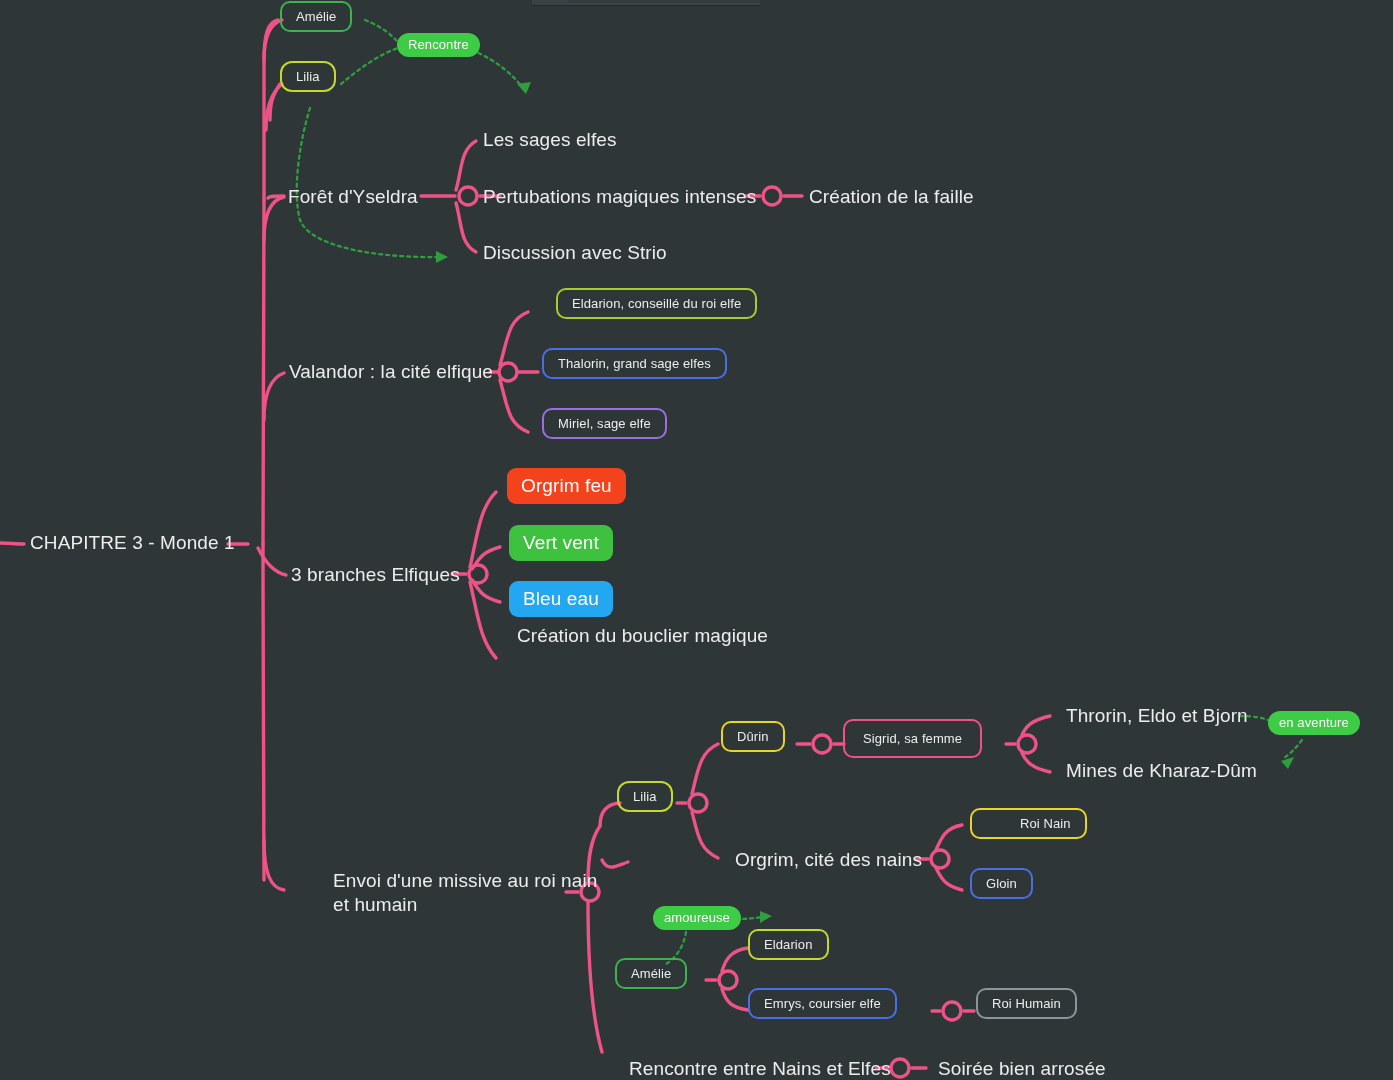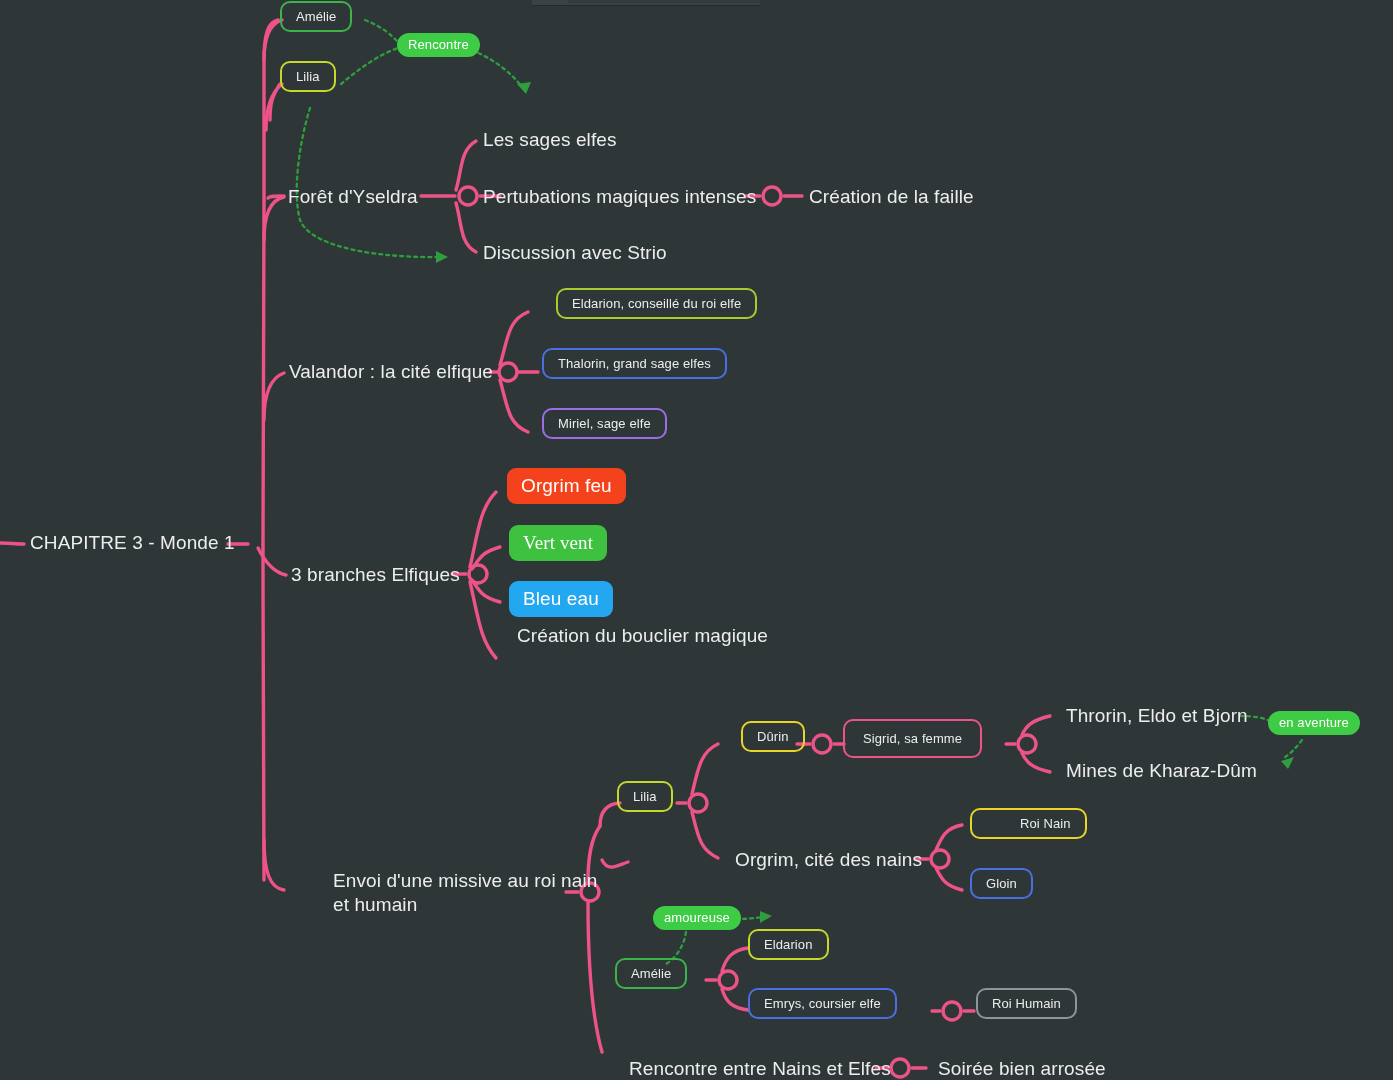--- a/index.html
+++ b/index.html
@@ -55,29 +55,29 @@
     padding:4px 11px;
     font-size:13px;
     border:none;
     color:#fff;
     background:#3ECC46;
     line-height:16px;
   }
 
   
   .b-green{border-color:#3CB44B;}
-  .b-lime{border-color:#C3D92B;}
+  .b-lime{border-color:#C3D92B;border-radius:12px;}
   .b-blue{border-color:#4A6FE3;}
   .b-purple{border-color:#9B6FE3;}
   .b-yellow{border-color:#E8D526;}
   .b-pink{border-color:#EE5387;}
   .b-grey{border-color:#8E9499;}
 
   .bg-red{background:#F4431C;}
-  .bg-green{background:#3DC13E;font-family:Liberation Serif, serif;}
+  .bg-green{background:#3DC13E;}
   .bg-blue{background:#22A7F0;}
 </style>
 </head>
 <body>
 
 <div id="canvas">
 
   <div class="topbar"></div>
   <div class="topbar2"></div>
 
@@ -262,21 +262,21 @@
   </div>
 
   <div class="node plain wrap" style="left:289px;top:869px;width:280px;margin-left:44px;">
     <span>Envoi d'une missive au roi nain et humain</span>
   </div>
 
   <div class="node boxed b-lime" style="left:617px;top:781px;">
     <span>Lilia</span>
   </div>
 
-  <div class="node boxed b-yellow" style="left:721px;top:721px;margin-left:20px;">
+  <div class="node boxed b-yellow" style="left:721px;top:721px;">
     <span>Dûrin</span>
   </div>
 
   <div class="node boxed b-pink" style="left:843px;top:719px;padding:10px 18px;">
     <span>Sigrid, sa femme</span>
   </div>
 
   <div class="node plain" style="left:1066px;top:704px;">
     <span>Throrin, Eldo et Bjorn</span>
   </div>

